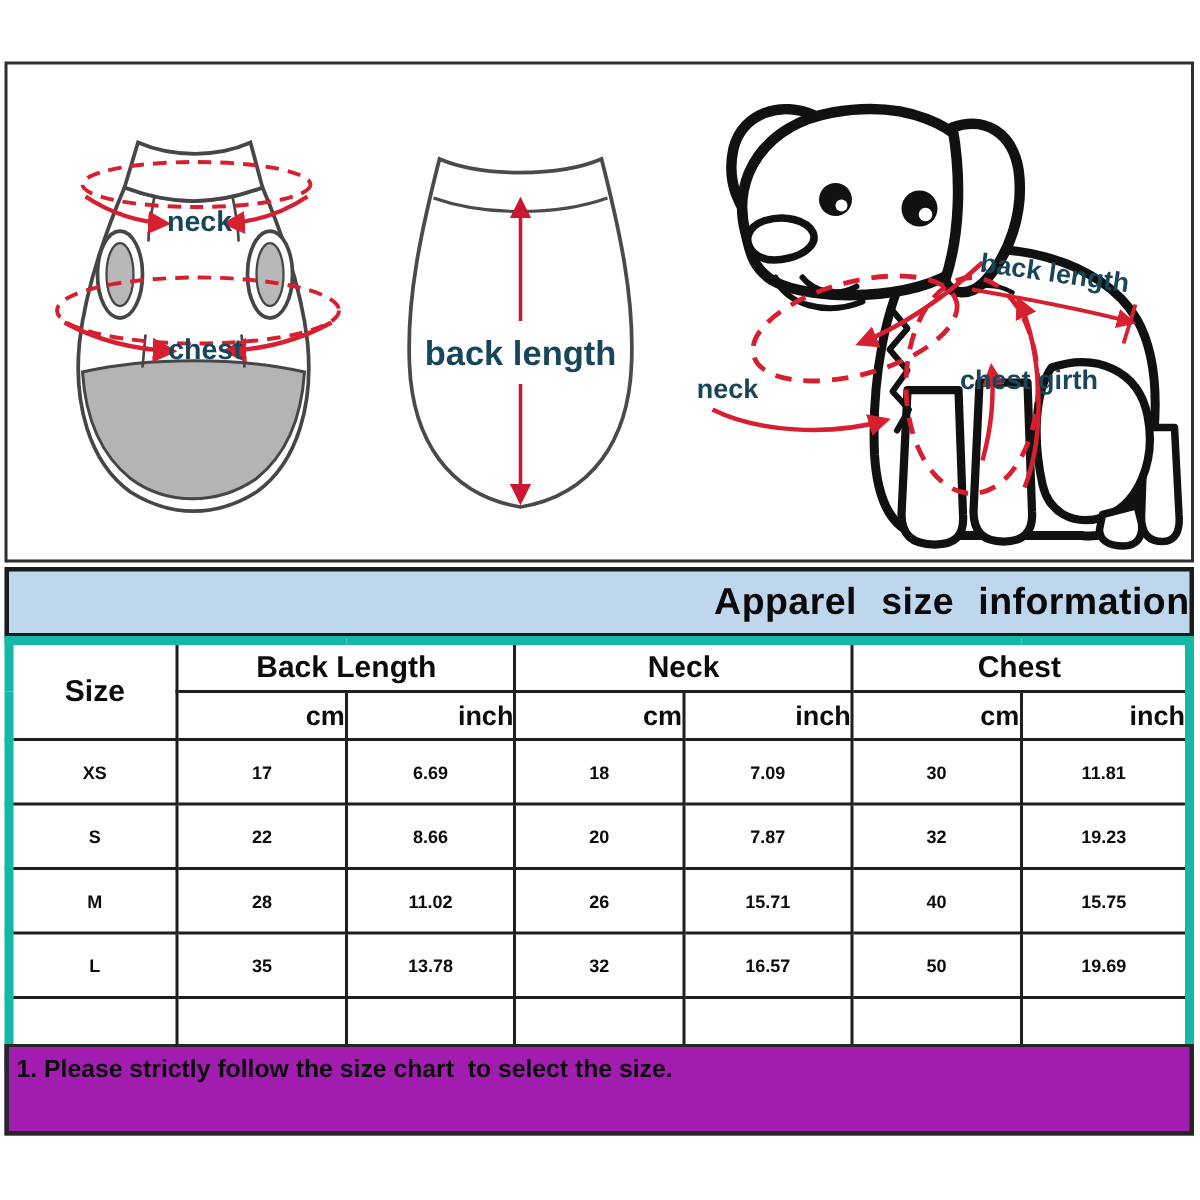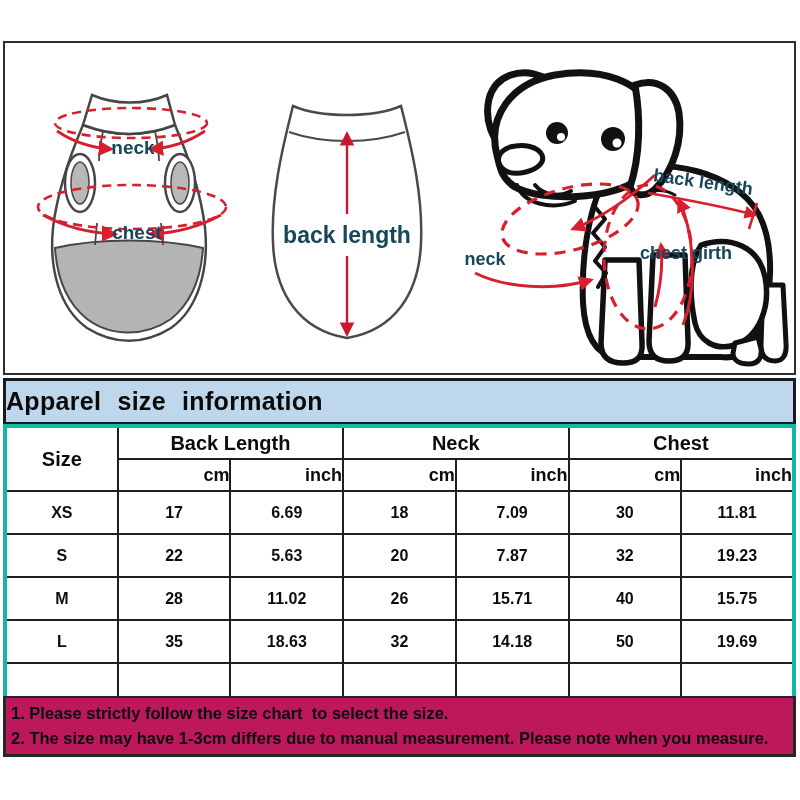--- a/index.html
+++ b/index.html
@@ -5,32 +5,32 @@
   html,body{margin:0;padding:0;background:#ffffff;}
   #canvas{position:relative;width:800px;height:800px;background:#ffffff;overflow:hidden;
           font-family:"Liberation Sans",sans-serif;}
   
   .frame{position:absolute;left:3px;top:41px;width:793px;height:334px;
          border:2px solid #2e2e2e;box-sizing:border-box;background:#fff;}
   .frame svg{position:absolute;}
   svg text{font-family:"Liberation Sans",sans-serif;font-weight:bold;fill:#17465a;}
   
   .title-bar{position:absolute;left:3px;top:378px;width:793px;height:47px;box-sizing:border-box;
-             background:#bed7ec;border:3px solid #1b1b1b;display:flex;align-items:center;justify-content:flex-start;}
+             background:#bed7ec;border:3px solid #1b1b1b;display:flex;align-items:center;justify-content:flex-end;}
   .title-bar span{font-size:25px;font-weight:bold;color:#0a0a0a;word-spacing:9px;letter-spacing:.3px;}
   table.size-table{position:absolute;left:3px;top:424px;width:793px;border-collapse:collapse;
-                   table-layout:fixed;border:4px solid #14b8a6;}
+                   table-layout:fixed;border:6px solid #14b8a6;}
   .size-table th,.size-table td{border:2px solid #1f1f1f;text-align:center;vertical-align:middle;
                    color:#0c0c0c;font-weight:bold;padding:0;}
   .row-group th{height:30px;font-size:20px;}
   .row-units th{height:30px;font-size:18px;text-align:right;}
-  .row-data td{height:41px;font-size:16px;}
+  .row-data td{height:41px;font-size:12px;}
   .row-empty td{height:41px;}
   .notes{position:absolute;left:3px;top:696px;width:793px;height:61px;box-sizing:border-box;
-         border:3px solid #262626;border-top:2px solid #262626;background:#be185d;padding:3px 5px 0 5px;}
+         border:3px solid #262626;border-top:2px solid #262626;background:#a21caf;padding:3px 5px 0 5px;}
   .note-line{font-size:16.5px;font-weight:bold;color:#0c0c0c;line-height:25px;white-space:pre-wrap;}
 </style>
 </head>
 <body>
 
 <div id="canvas">
 
   <div class="frame">
 
     <svg style="left:12px;top:12px;" width="222" height="305" viewBox="0 0 222 305">
@@ -164,54 +164,53 @@
         <td>17</td>
         <td>6.69</td>
         <td>18</td>
         <td>7.09</td>
         <td>30</td>
         <td>11.81</td>
       </tr>
       <tr class="row-data">
         <td>S</td>
         <td>22</td>
-        <td>5.63</td>
+        <td>8.66</td>
         <td>20</td>
         <td>7.87</td>
         <td>32</td>
         <td>19.23</td>
       </tr>
       <tr class="row-data">
         <td>M</td>
         <td>28</td>
         <td>11.02</td>
         <td>26</td>
         <td>15.71</td>
         <td>40</td>
         <td>15.75</td>
       </tr>
       <tr class="row-data">
         <td>L</td>
         <td>35</td>
-        <td>18.63</td>
+        <td>13.78</td>
         <td>32</td>
-        <td>14.18</td>
+        <td>16.57</td>
         <td>50</td>
         <td>19.69</td>
       </tr>
       <tr class="row-empty">
         <td></td>
         <td></td>
         <td></td>
         <td></td>
         <td></td>
         <td></td>
         <td></td>
       </tr>
     </tbody>
   </table>
 
   <div class="notes">
     <div class="note-line">1. Please strictly follow the size chart  to select the size.</div>
-    <div class="note-line">2. The size may have 1-3cm differs due to manual measurement. Please note when you measure.</div>
   </div>
 
 </div>
 
 </body></html>

